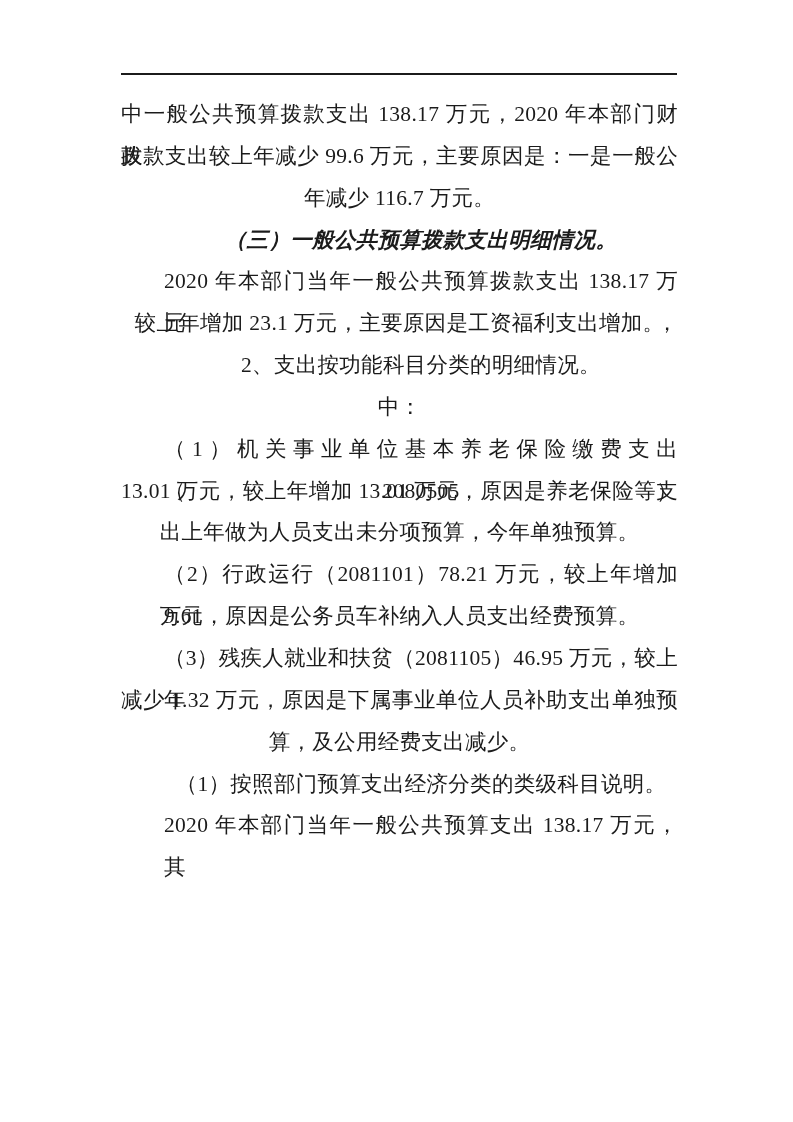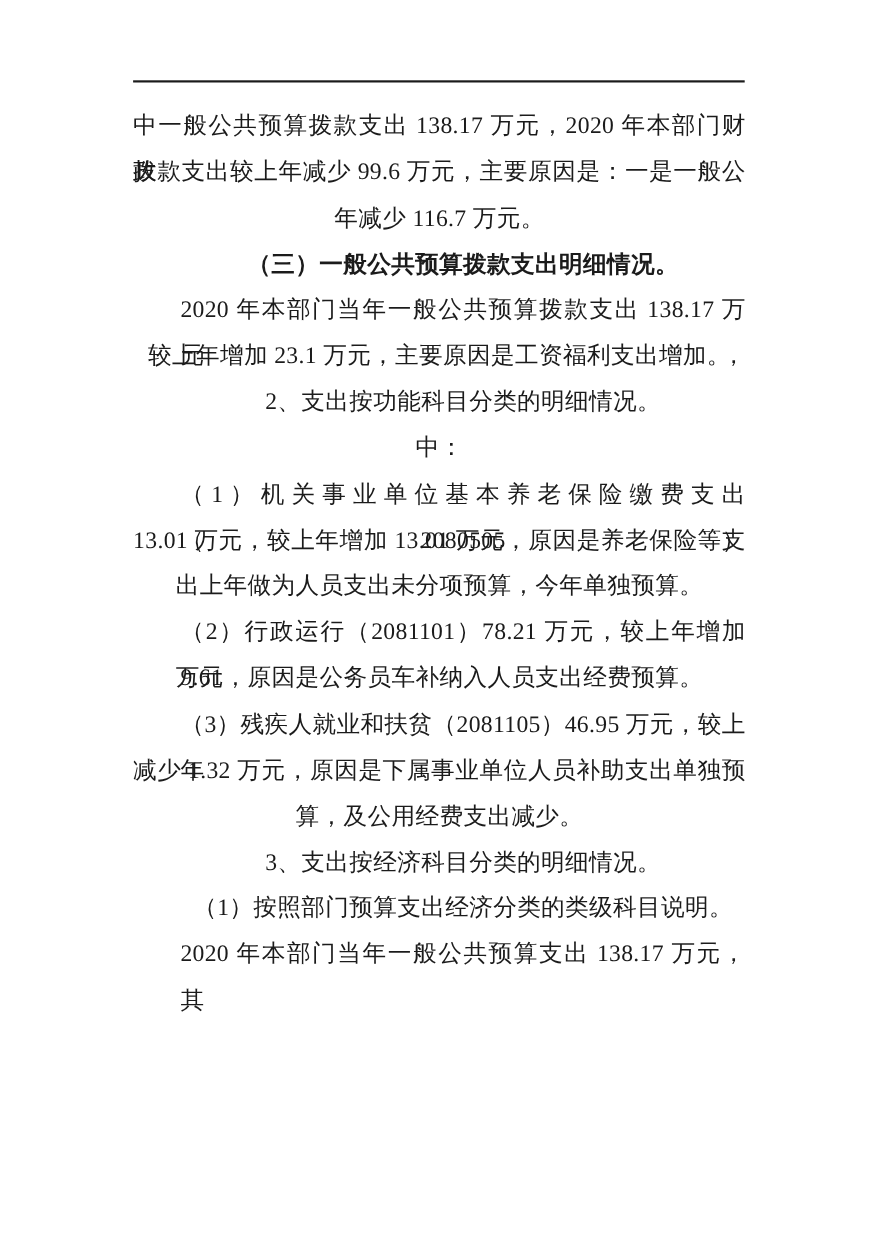--- a/index.html
+++ b/index.html
@@ -41,20 +41,21 @@
   .ln.jst {
     text-align: justify;
     text-align-last: justify;
     text-justify: inter-character;
   }
   .ln.ind {
     padding-left: 43px;
   }
   .ln.bold {
     font-weight: bold;
+    font-style: italic;
   }
 </style>
 </head>
 <body>
 
 <div class="page">
   <div class="header-rule"></div>
 
   <div class="content">
     <div class="ln jst">中一般公共预算拨款支出 138.17 万元，2020 年本部门财政</div>
@@ -66,17 +67,16 @@
     <div class="ln ind">2、支出按功能科目分类的明细情况。</div>
     <div class="ln">中：</div>
     <div class="ln ind jst">（1）机关事业单位基本养老保险缴费支出（2080505）</div>
     <div class="ln jst">13.01 万元，较上年增加 13.01 万元，原因是养老保险等支</div>
     <div class="ln">出上年做为人员支出未分项预算，今年单独预算。</div>
     <div class="ln ind jst">（2）行政运行（2081101）78.21 万元，较上年增加 9.61</div>
     <div class="ln">万元，原因是公务员车补纳入人员支出经费预算。</div>
     <div class="ln ind jst">（3）残疾人就业和扶贫（2081105）46.95 万元，较上年</div>
     <div class="ln jst">减少 1.32 万元，原因是下属事业单位人员补助支出单独预</div>
     <div class="ln">算，及公用经费支出减少。</div>
-    <div class="ln ind">3、支出按经济科目分类的明细情况。</div>
     <div class="ln ind">（1）按照部门预算支出经济分类的类级科目说明。</div>
     <div class="ln ind jst">2020 年本部门当年一般公共预算支出 138.17 万元，其</div>
   </div>
 </div>
 
 </body></html>

